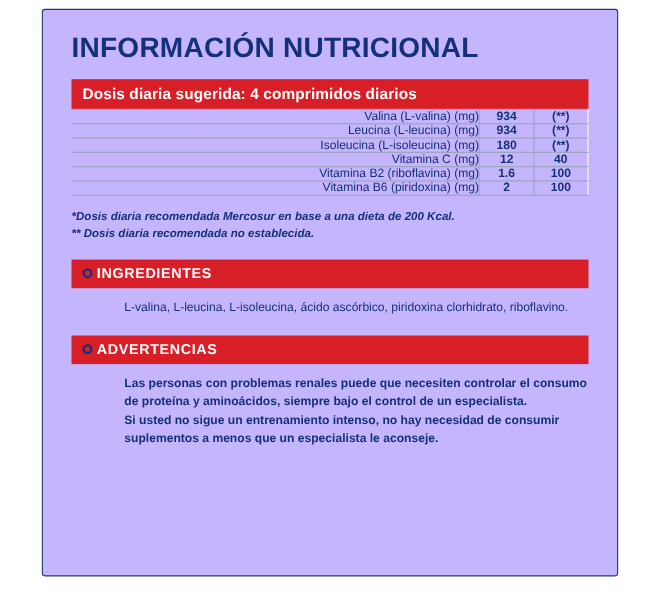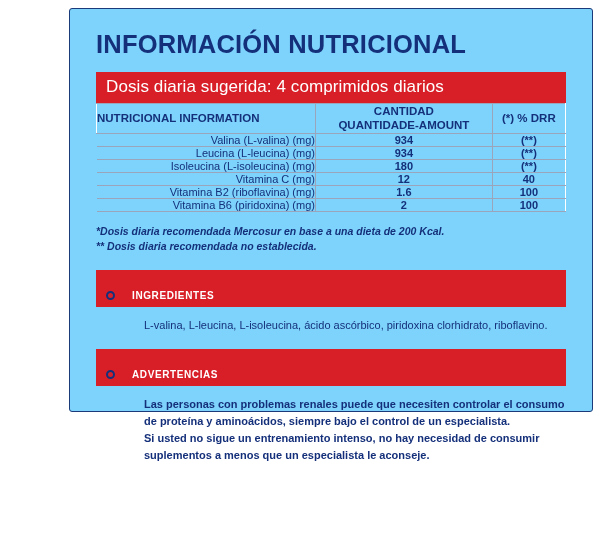--- a/index.html
+++ b/index.html
@@ -11,44 +11,43 @@
     width: 600px;
     height: 542px;
     font-family: "Liberation Sans", sans-serif;
     -webkit-font-smoothing: antialiased;
   }
   .panel {
     position: absolute;
     left: 38px;
     top: 8px;
     width: 524px;
-    height: 404px;
+    height: 516px;
     border: 1px solid #1b3a7a;
     border-radius: 3px;
     box-sizing: border-box;
-    background: #7dd3fc;
-    margin-left: 31px;
+    background: #c4b5fd;
   }
   .inner {
     padding: 22px 26px 10px 26px;
   }
   .title {
     color: #15307a;
     font-size: 25.5px;
     font-weight: bold;
     letter-spacing: 0.2px;
     margin: 0 0 14px 0;
     line-height: 1.05;
   }
   
   .serving-bar {
     background: #d81f28;
     color: #ffffff;
-    font-size: 17px;
-    font-weight: normal;
+    font-size: 14px;
+    font-weight: bold;
     padding: 5px 10px 6px 10px;
     letter-spacing: 0.1px;
   }
   table.nutri {
     width: 100%;
     border-collapse: collapse;
     margin-top: 0px;
   }
   table.nutri th, table.nutri td {
     border: 1px solid #9aa4bb;
@@ -92,28 +91,28 @@
     margin-top: 12px;
     color: #15307a;
     font-size: 10.5px;
     font-style: italic;
     font-weight: bold;
     line-height: 1.45;
   }
   .section-bar {
     background: #d81f28;
     color: #ffffff;
-    font-size: 10px;
+    font-size: 13px;
     font-weight: bold;
     letter-spacing: 0.6px;
-    padding: 20px 10px 6px 10px;
+    padding: 5px 10px 6px 10px;
     margin-top: 16px;
     display: flex;
     align-items: center;
-    gap: 17px;
+    gap: 4px;
   }
   .bullet-icon {
     display: inline-block;
     width: 9px;
     height: 9px;
     border-radius: 50%;
     border: 2px solid #15307a;
     box-sizing: border-box;
     background: transparent;
     flex: 0 0 auto;
@@ -135,28 +134,20 @@
 
 <div class="panel">
   <div class="inner">
 
     <h1 class="title">INFORMACIÓN NUTRICIONAL</h1>
 
     <div class="serving-bar">Dosis diaria sugerida: 4 comprimidos diarios</div>
 
     <table class="nutri">
       <tbody>
-        <tr class="head-row">
-          <th class="hdr-cell hdr-left">NUTRICIONAL INFORMATION</th>
-          <th class="hdr-cell">
-            <div>CANTIDAD</div>
-            <div>QUANTIDADE-AMOUNT</div>
-          </th>
-          <th class="hdr-cell">(*) % DRR</th>
-        </tr>
 
         <tr class="body-row">
           <td class="row-name">Valina (L-valina) (mg)</td>
           <td class="row-val">934</td>
           <td class="row-val">(**)</td>
         </tr>
         <tr class="body-row">
           <td class="row-name">Leucina (L-leucina) (mg)</td>
           <td class="row-val">934</td>
           <td class="row-val">(**)</td>

